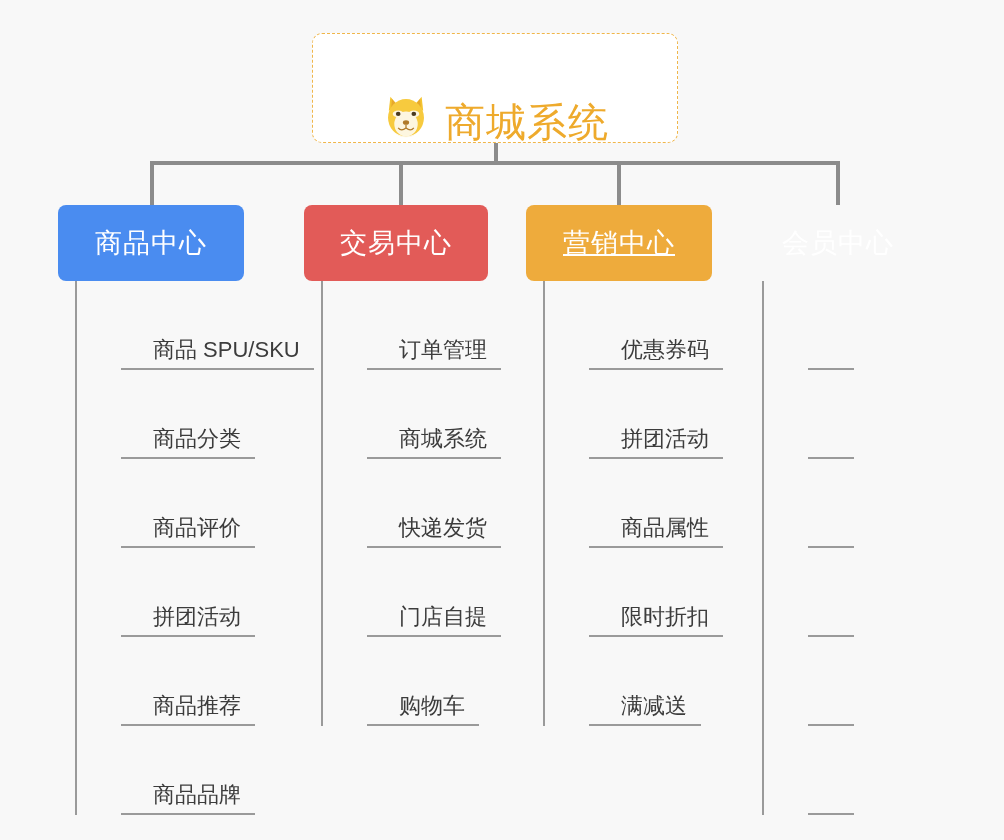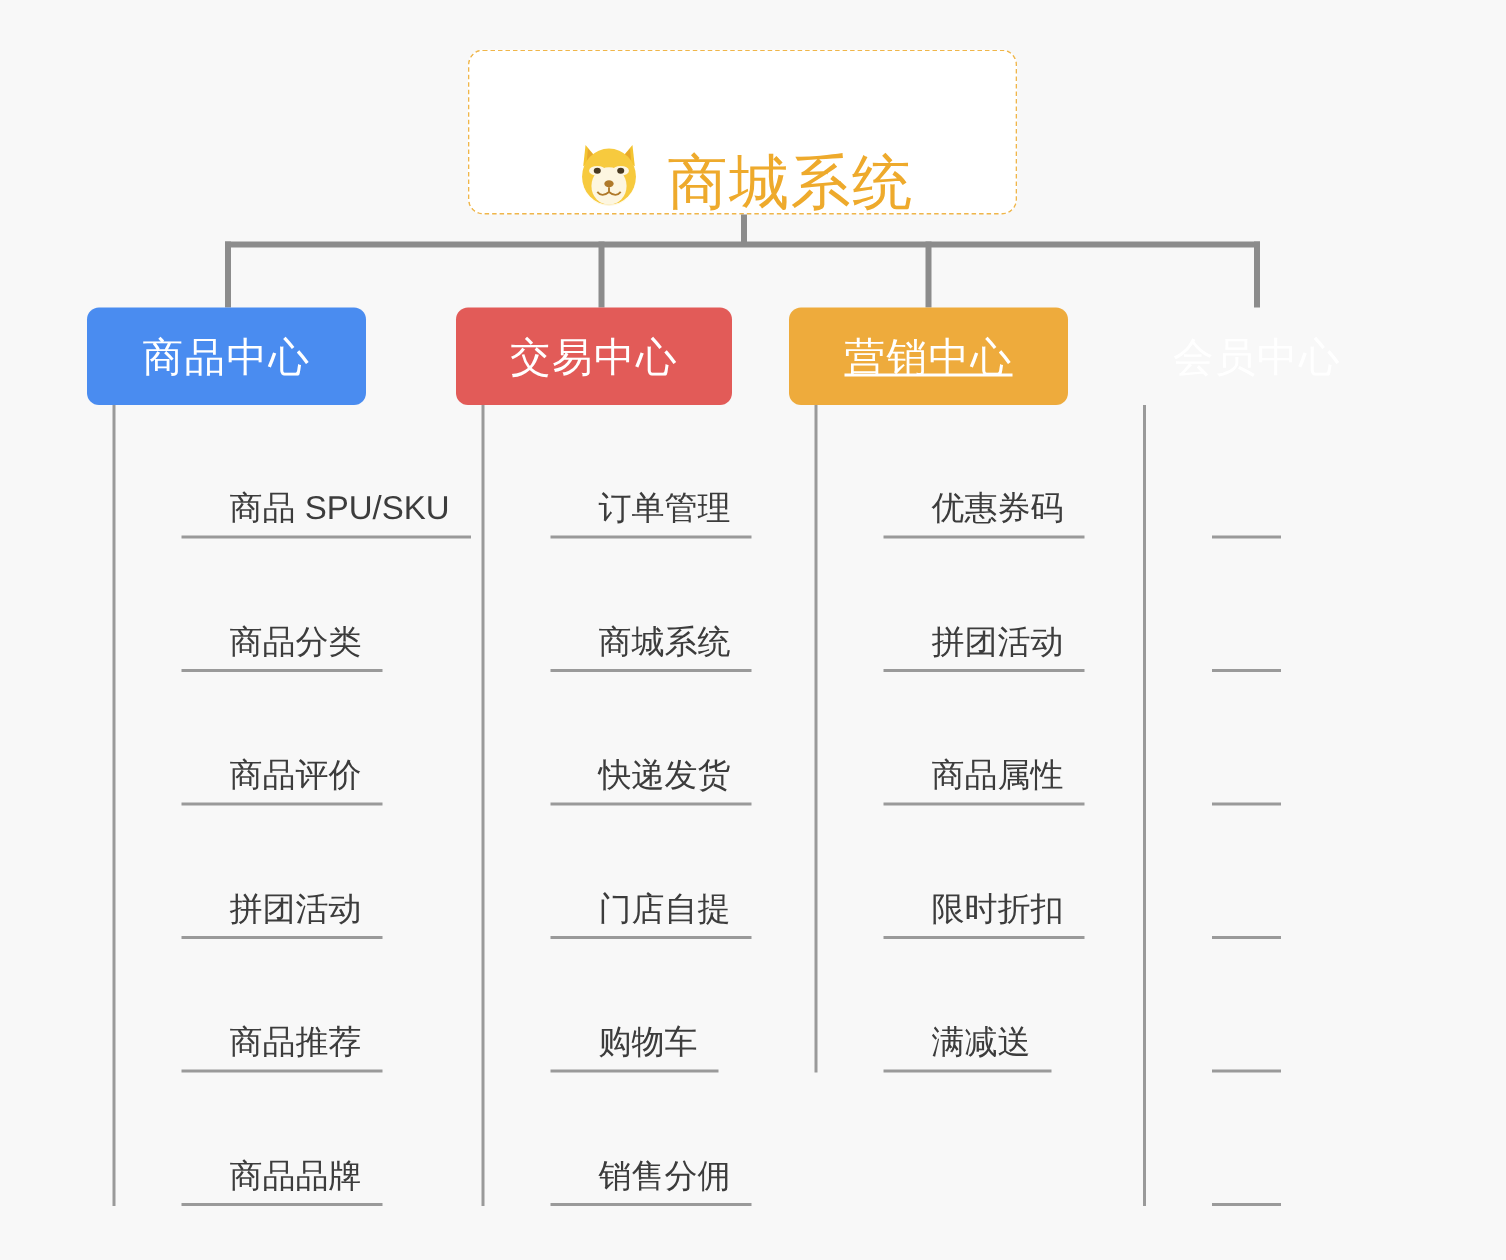--- a/index.html
+++ b/index.html
@@ -82,21 +82,21 @@
   .column {
     position: absolute;
     top: 205px;
   }
   .column.col0 { left: 58px;  width: 186px; }
   .column.col1 { left: 304px; width: 184px; }
   .column.col2 { left: 526px; width: 186px; }
   .column.col3 { left: 745px; width: 186px; }
 
   .cat-box {
-    height: 65px;
+    height: 76px;
     border-radius: 8px;
     display: flex;
     align-items: center;
     justify-content: center;
     color: #ffffff;
     font-size: 27px;
     letter-spacing: 1px;
     box-sizing: border-box;
   }
 
@@ -197,23 +197,20 @@
         </div>
       <div class="leaf-item">
           <span class="leaf-label">快递发货</span>
         </div>
       <div class="leaf-item">
           <span class="leaf-label">门店自提</span>
         </div>
       <div class="leaf-item">
           <span class="leaf-label">购物车</span>
         </div>
-      <div class="leaf-item">
-          <span class="leaf-label">销售分佣</span>
-        </div>
     </div>
   </div>
 
   <div class="column col2">
     <div class="cat-box" style="background: rgb(238, 171, 60); text-decoration: underline;">
       <span>营销中心</span>
     </div>
     <div class="leaf-list">
       <div class="leaf-item">
           <span class="leaf-label">优惠券码</span>

